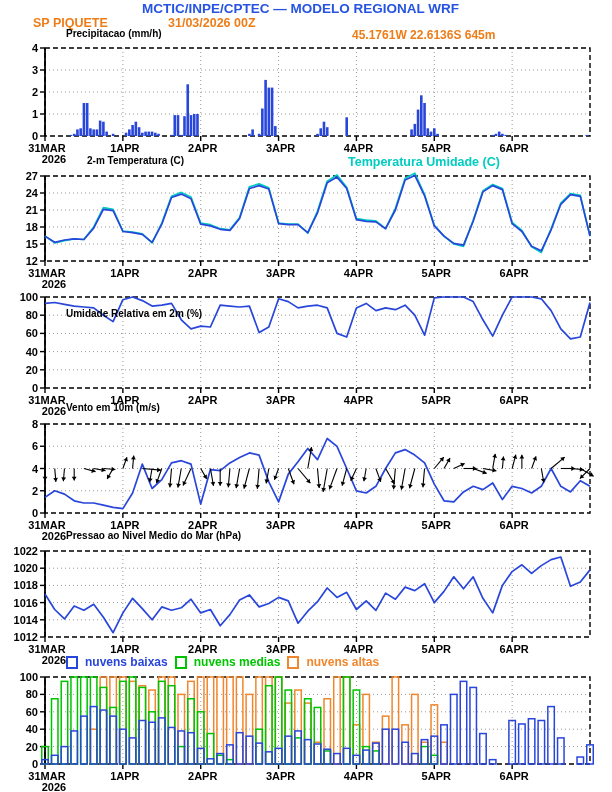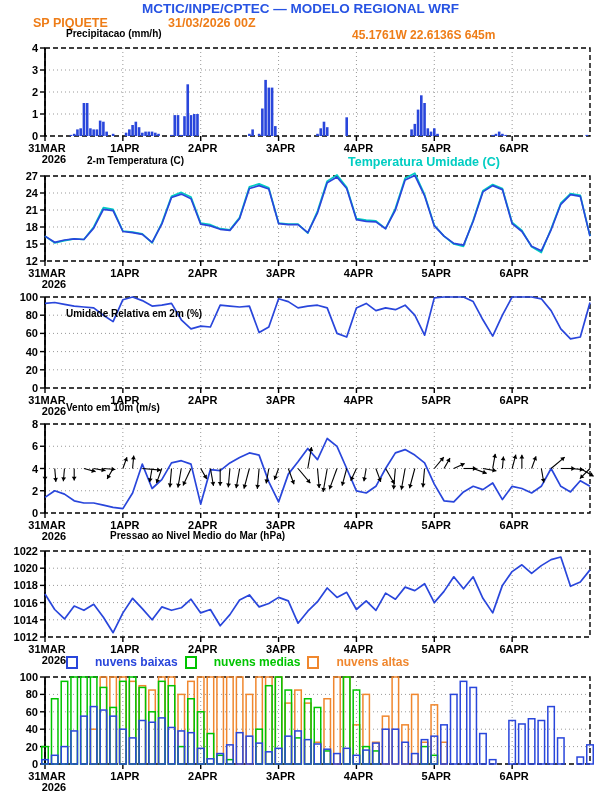--- a/index.html
+++ b/index.html
@@ -9,23 +9,23 @@
   #header-title{top:1px;left:0;width:601px;text-align:center;font-size:13.5px;}
   #station{top:16px;left:33px;font-size:12.5px;}
   #run-time{top:16px;left:168px;font-size:12.5px;}
   #coords{top:28px;left:352px;font-size:12px;}
   .panel-title{font-size:10px;color:#000;}
   #p1-title{top:28px;left:66px;}
   #p2-title{top:155px;left:87px;}
   #p2-legend{top:155px;left:348px;font-size:12.5px;}
   #p3-title{top:276px;left:66px;margin-top:32px;}
   #p4-title{top:402px;left:66px;}
-  #p5-title{top:530px;left:66px;margin-left:44px;}
+  #p5-title{top:530px;left:66px;}
   #p6-row{top:655px;left:66px;display:flex;align-items:center;gap:7px;font-size:12px;}
-  .legend-item{display:flex;align-items:center;gap:17px;}
+  .legend-item{display:flex;align-items:center;gap:7px;}
   .swatch{display:inline-block;width:8px;height:9px;background:#fff;border:2px solid #000;}
   svg{position:absolute;top:0;left:0;}
   .grid{stroke:#999;stroke-width:1;stroke-dasharray:1 3;fill:none;}
   .frame{fill:none;stroke:#000;stroke-width:1.4;stroke-dasharray:5 3;}
   .axis{stroke:#000;stroke-width:1.8;}
   .tick{stroke:#000;stroke-width:1.4;}
   .ylab{font:bold 11px "Liberation Sans",sans-serif;text-anchor:end;fill:#000;}
   .xlab{font:bold 11px "Liberation Sans",sans-serif;text-anchor:middle;fill:#000;}
 </style>
 </head>

